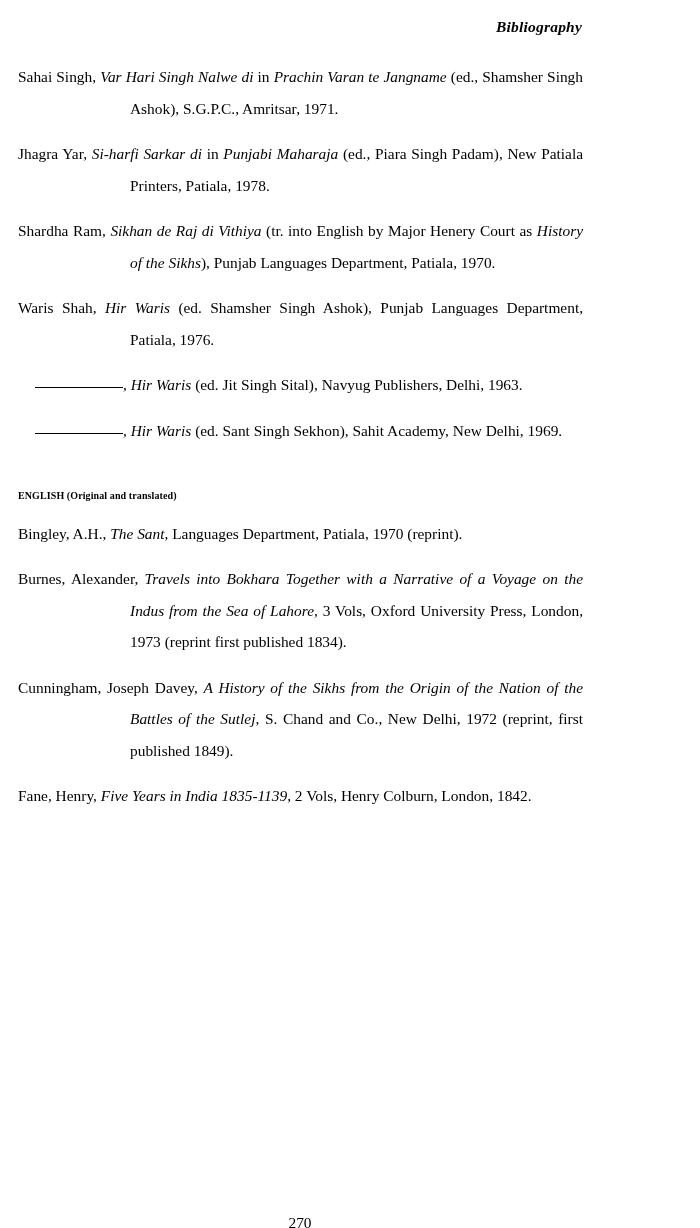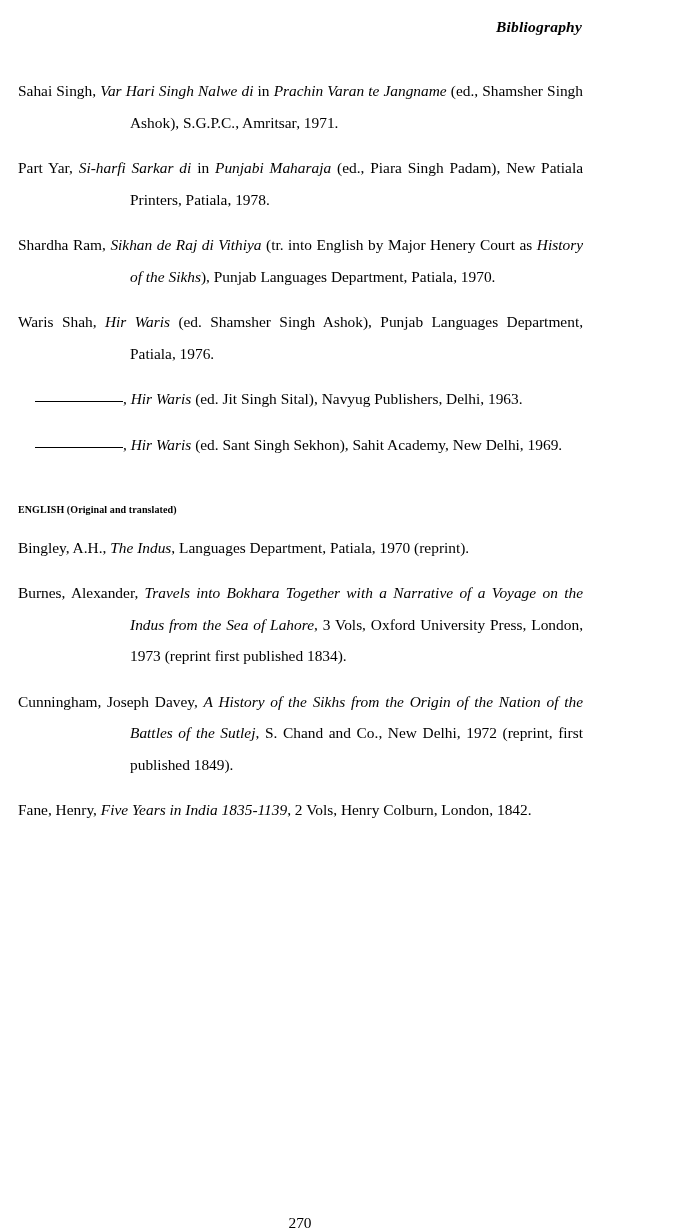--- a/index.html
+++ b/index.html
@@ -26,21 +26,21 @@
     text-align: right;
     font-weight: bold;
     font-style: italic;
     font-size: 15.5px;
     letter-spacing: .2px;
     padding-top: 18px;
     padding-right: 1px;
     line-height: 1.1;
   }
   .entries {
-    margin-top: 40px;
+    margin-top: 26px;
   }
   .entry {
     text-align: justify;
     text-justify: inter-word;
     font-size: 15.4px;
     line-height: 31.5px;
     margin: 0 0 14px 0;
     padding-left: 112px;
     text-indent: -112px;
     hyphens: none;
@@ -87,35 +87,35 @@
 <body>
 
 <div class="page">
 
   <div class="running-head">Bibliography</div>
 
   <div class="entries">
 
     <p class="entry"><span>Sahai Singh, </span><em>Var Hari Singh Nalwe di</em><span> in </span><em>Prachin Varan te Jangname</em><span> (ed., Shamsher Singh Ashok), S.G.P.C., Amritsar, 1971.</span></p>
 
-    <p class="entry"><span>Part Yar, </span><em>Si-harfi Sarkar di</em><span> in </span><em>Punjabi Maharaja</em><span> (ed., Piara Singh Padam), New Patiala Printers, Patiala, 1978.</span></p>
+    <p class="entry"><span>Jhagra Yar, </span><em>Si-harfi Sarkar di</em><span> in </span><em>Punjabi Maharaja</em><span> (ed., Piara Singh Padam), New Patiala Printers, Patiala, 1978.</span></p>
 
 
     <p class="entry"><span>Shardha Ram, </span><em>Sikhan de Raj di Vithiya</em><span> (tr. into English by Major Henery Court as </span><em>History of the Sikhs</em><span>), Punjab Languages Department, Patiala, 1970.</span></p>
 
 
     <p class="entry"><span>Waris Shah, </span><em>Hir Waris</em><span></span><em></em><span> (ed. Shamsher Singh Ashok), Punjab Languages Department, Patiala, 1976.</span></p>
 
     <p class="entry repeat"><span class="rule"></span><span>, </span><em>Hir Waris</em><span> (ed. Jit Singh Sital), Navyug Publishers, Delhi, 1963.</span></p>
 
     <p class="entry repeat"><span class="rule"></span><span>, </span><em>Hir Waris</em><span> (ed. Sant Singh Sekhon), Sahit Academy, New Delhi, 1969.</span></p>
 
     <p class="section-head gap-before-section">ENGLISH (Original and translated)</p>
 
-    <p class="entry"><span>Bingley, A.H., </span><em>The Indus</em><span>, Languages Department, Patiala, 1970 (reprint).</span></p>
+    <p class="entry"><span>Bingley, A.H., </span><em>The Sant</em><span>, Languages Department, Patiala, 1970 (reprint).</span></p>
 
     <p class="entry"><span>Burnes, Alexander, </span><em>Travels into Bokhara Together with a Narrative of a Voyage on the Indus from the Sea of Lahore</em><span>, 3 Vols, Oxford University Press, London, 1973 (reprint  first published 1834).</span></p>
 
     <p class="entry"><span>Cunningham, Joseph Davey, </span><em>A History of the Sikhs from the Origin of the Nation of the Battles of the Sutlej</em><span>, S. Chand and Co., New Delhi, 1972 (reprint, first published 1849).</span></p>
 
     <p class="entry"><span>Fane, Henry, </span><em>Five Years in India 1835-1139</em><span>, 2 Vols, Henry Colburn, London, 1842.</span></p>
 
 
   </div>
 

